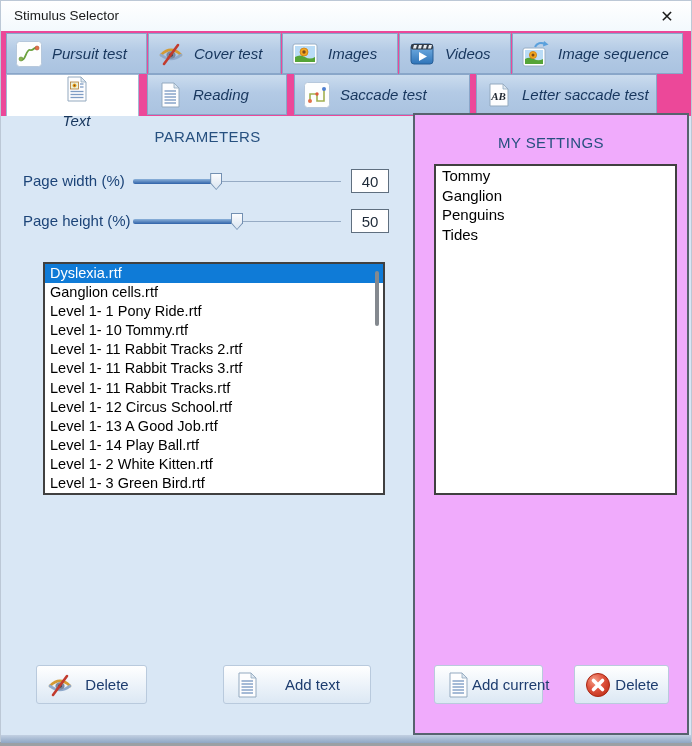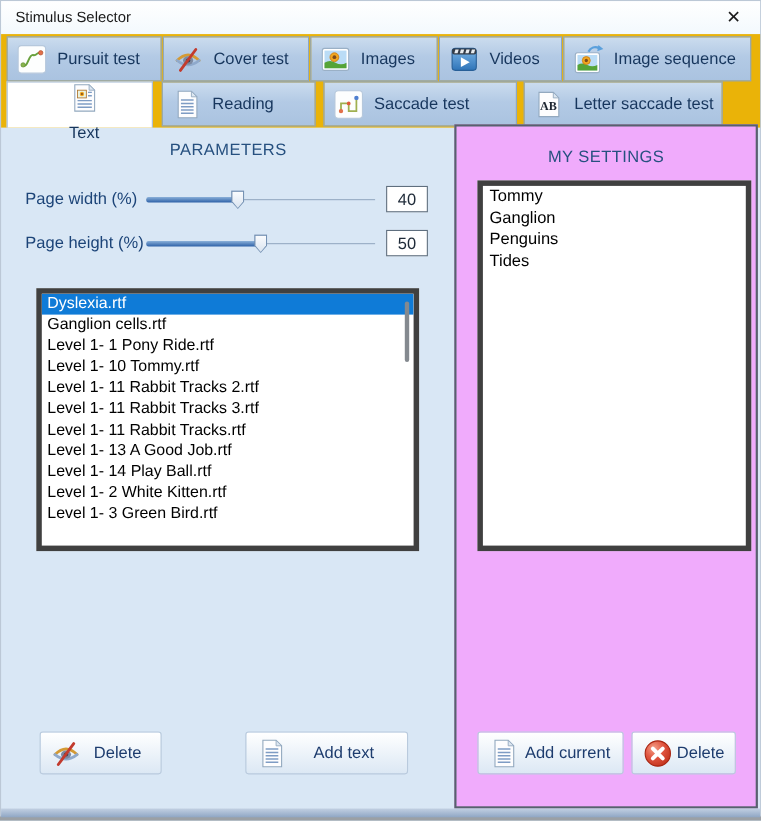--- a/index.html
+++ b/index.html
@@ -18,21 +18,21 @@
     position:absolute; left:0; top:0; right:0; height:30px;
     background:linear-gradient(#ffffff,#f3f9fd);
   }
   .title { position:absolute; left:13px; top:7px; font-size:13.5px; color:#1b1b1b; }
   .close-btn {
     position:absolute; right:9px; top:3px; width:30px; height:24px;
     display:flex; align-items:center; justify-content:center;
     font-size:16px; color:#1b1b1b; cursor:default;
   }
   
-  .tabstrip { position:absolute; left:0; top:30px; right:0; height:85px; background:#eab308; }
+  .tabstrip { position:absolute; left:0; top:30px; right:0; height:85px; background:#ec4899;font-style:italic; }
   .tab {
     position:absolute; box-sizing:border-box; height:41px;
     background:linear-gradient(#cbdcee,#b3cae5 45%,#aac3e0);
     border:1px solid #89a6c9;
     display:flex; align-items:center; gap:9px; padding-left:8px;
     color:#17365d; font-size:15px; cursor:default; white-space:nowrap;
   }
   .tab.selected {
     background:#ffffff; border-color:#a3b9d3; border-bottom:none; height:42px; z-index:2;
   }
@@ -71,22 +71,22 @@
     clip-path:polygon(0 0,100% 0,100% 60%,50% 100%,0 60%);
     background:linear-gradient(#fbfcfe,#d9e4f0);
   }
   .value-box {
     position:absolute; left:350px; top:1px; width:36px; height:22px;
     background:#fff; border:1px solid #5f6f7f;
     display:flex; align-items:center; justify-content:center;
     font-size:15px; color:#1e2a38;
   }
   
-  .listbox { position:absolute; background:#fff; border:5px solid #404040; overflow:hidden; }
-  #file-list { left:32px; top:261px; width:338px; height:229px; }
+  .listbox { position:absolute; background:#fff; border:2px solid #404040; overflow:hidden; }
+  #file-list { left:42px; top:261px; width:338px; height:229px; }
   .list-item { height:19.1px; line-height:19.1px; padding-left:5px; font-size:14.5px; color:#000; white-space:nowrap; }
   .list-item.selected { background:#0f7bd7; color:#fff; }
   .scroll-thumb { position:absolute; right:4px; top:7px; width:4px; height:55px; background:#84898f; border-radius:2px; z-index:3; }
   
   .settings-panel {
     position:absolute; left:412px; top:112px; width:276px; height:622px;
     border:2px solid #57626e; box-sizing:border-box; background:#f0abfc;
   }
   #mysettings-title { left:0; top:19px; width:100%; position:absolute; }
   #settings-list { left:19px; top:49px; width:239px; height:327px; }
@@ -96,21 +96,21 @@
     position:absolute; top:664px; height:39px; box-sizing:border-box;
     border:1px solid #b9cadd; border-radius:3px;
     background:linear-gradient(#ffffff,#ebf2f9 55%,#dce8f4);
     display:flex; align-items:center; cursor:default; z-index:5;
   }
   .btn .bicon { margin-left:9px; width:28px; height:28px; flex:0 0 auto; }
   .btn .bicon svg { width:100%; height:100%; }
   .btn .blabel { flex:1; text-align:center; padding-right:6px; color:#1d3c6e; font-size:15px; white-space:nowrap; }
   #btn-del-left    { left:35px;  width:111px; }
   #btn-add-text    { left:222px; width:148px; }
-  #btn-add-current { left:433px; width:133px; }
+  #btn-add-current { left:433px; width:109px; }
   #btn-del-right   { left:573px; width:95px;  }
   
   .bottom-edge {
     position:absolute; left:0; top:734px; width:100%; height:8px;
     background:linear-gradient(#c2d0e2,#8fa6c4); z-index:6;
   }
 </style>
 </head>
 <body>
 
@@ -287,20 +287,21 @@
 
   <div class="listbox" id="file-list">
     <div class="scroll-thumb"></div>
   <div class="list-item selected">Dyslexia.rtf</div>
       <div class="list-item">Ganglion cells.rtf</div>
       <div class="list-item">Level 1- 1 Pony Ride.rtf</div>
       <div class="list-item">Level 1- 10 Tommy.rtf</div>
       <div class="list-item">Level 1- 11 Rabbit Tracks 2.rtf</div>
       <div class="list-item">Level 1- 11 Rabbit Tracks 3.rtf</div>
       <div class="list-item">Level 1- 11 Rabbit Tracks.rtf</div>
+      <div class="list-item">Level 1- 12 Circus School.rtf</div>
       <div class="list-item">Level 1- 13 A Good Job.rtf</div>
       <div class="list-item">Level 1- 14 Play Ball.rtf</div>
       <div class="list-item">Level 1- 2 White Kitten.rtf</div>
       <div class="list-item">Level 1- 3 Green Bird.rtf</div>
     </div>
 
   <div class="settings-panel">
     <div class="section-title" id="mysettings-title">MY SETTINGS</div>
     <div class="listbox" id="settings-list">
         <div class="settings-item">Tommy</div>

